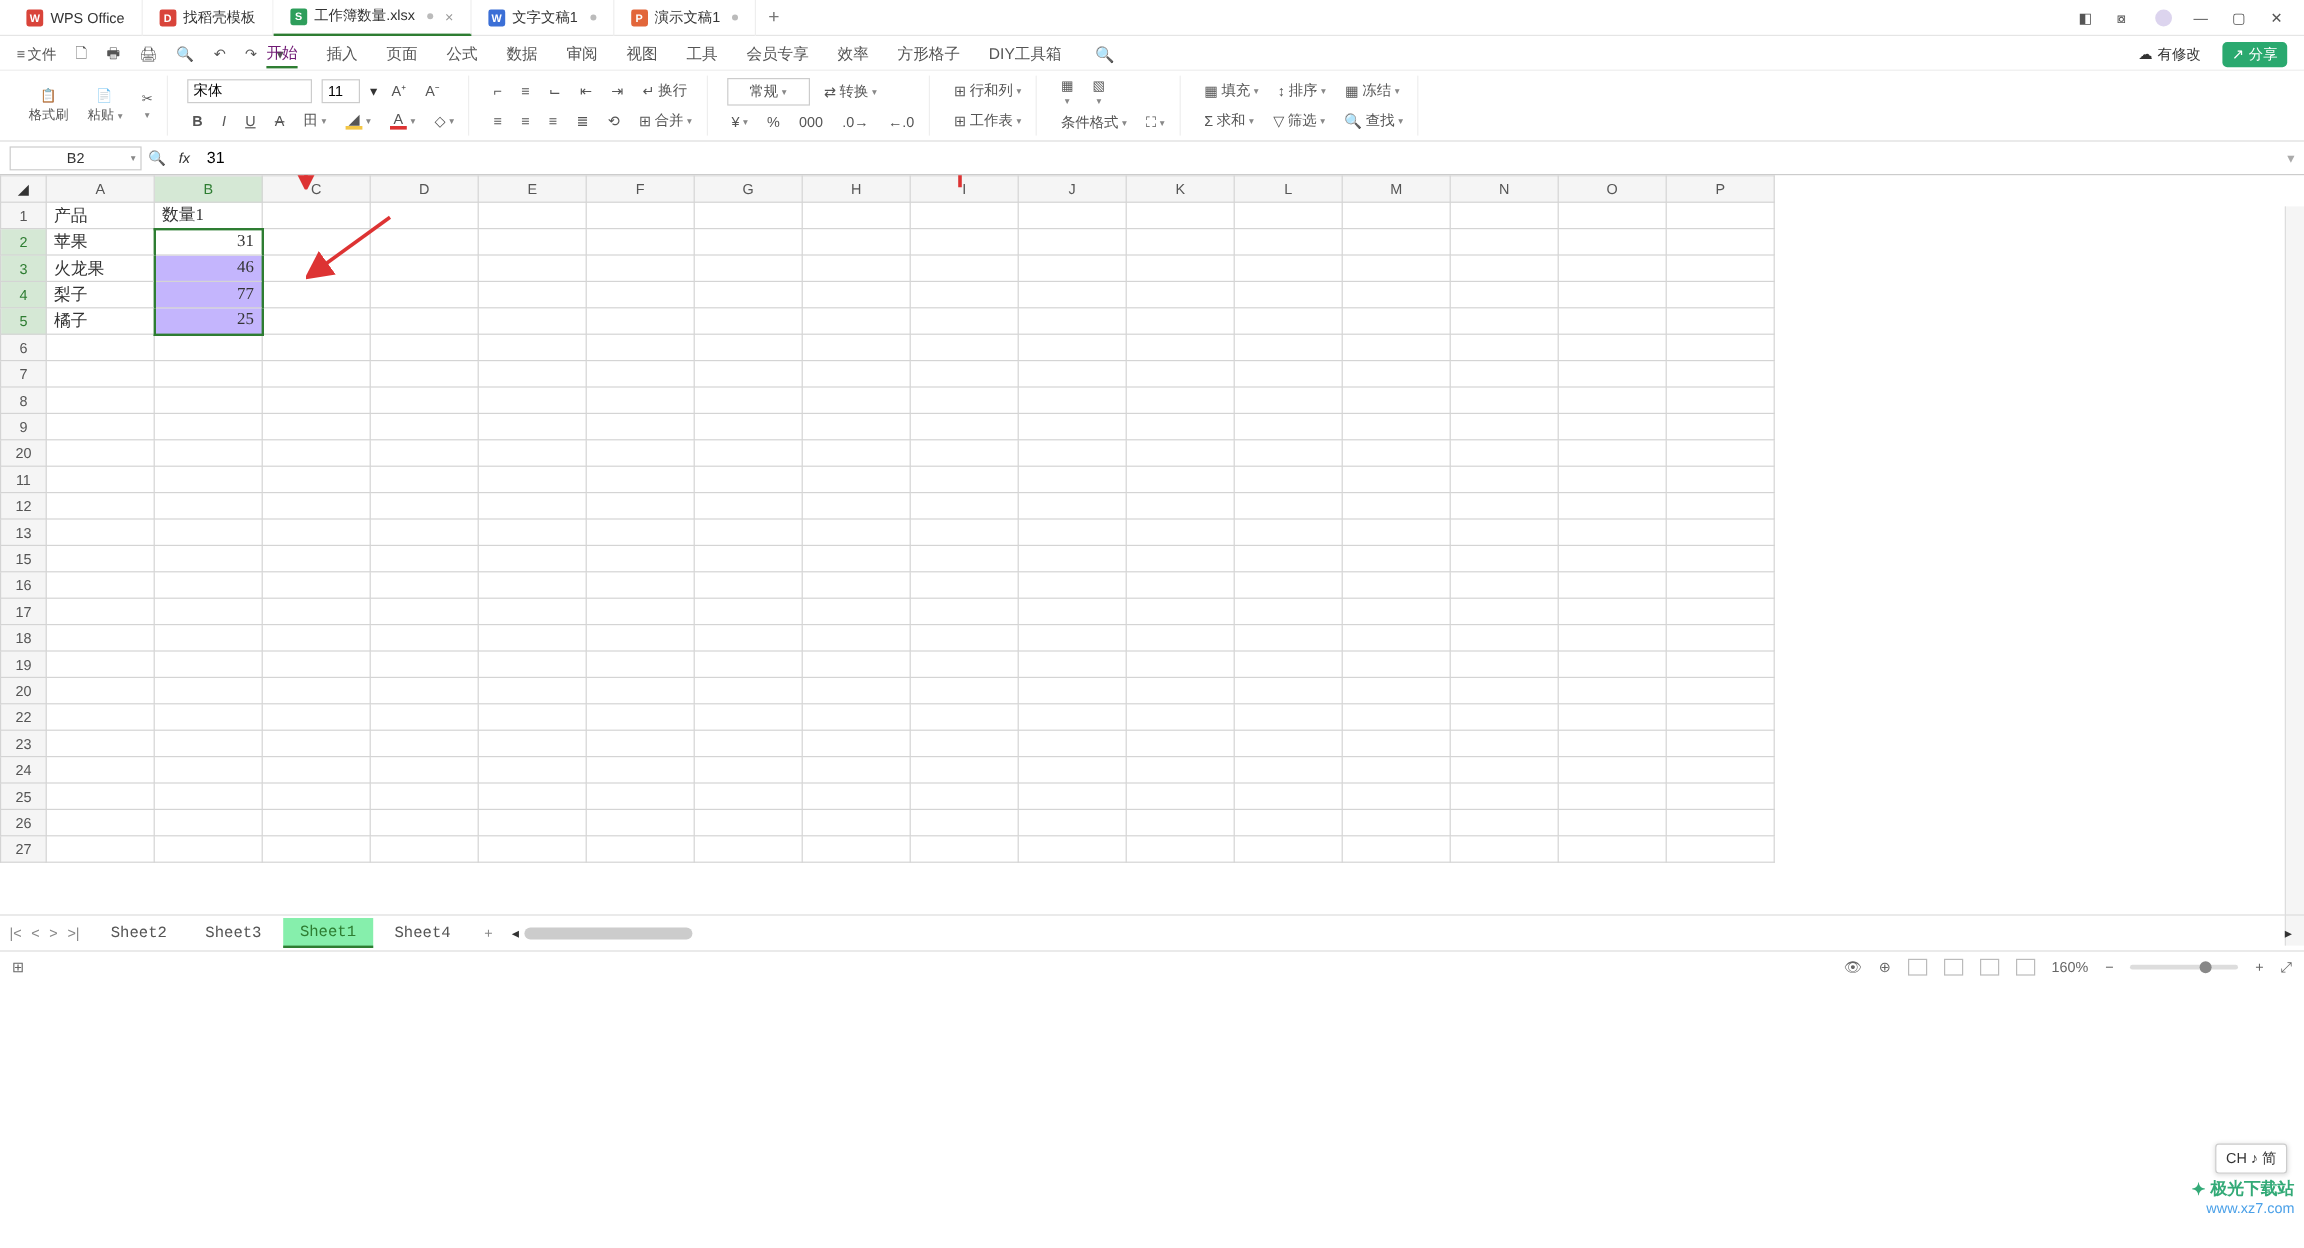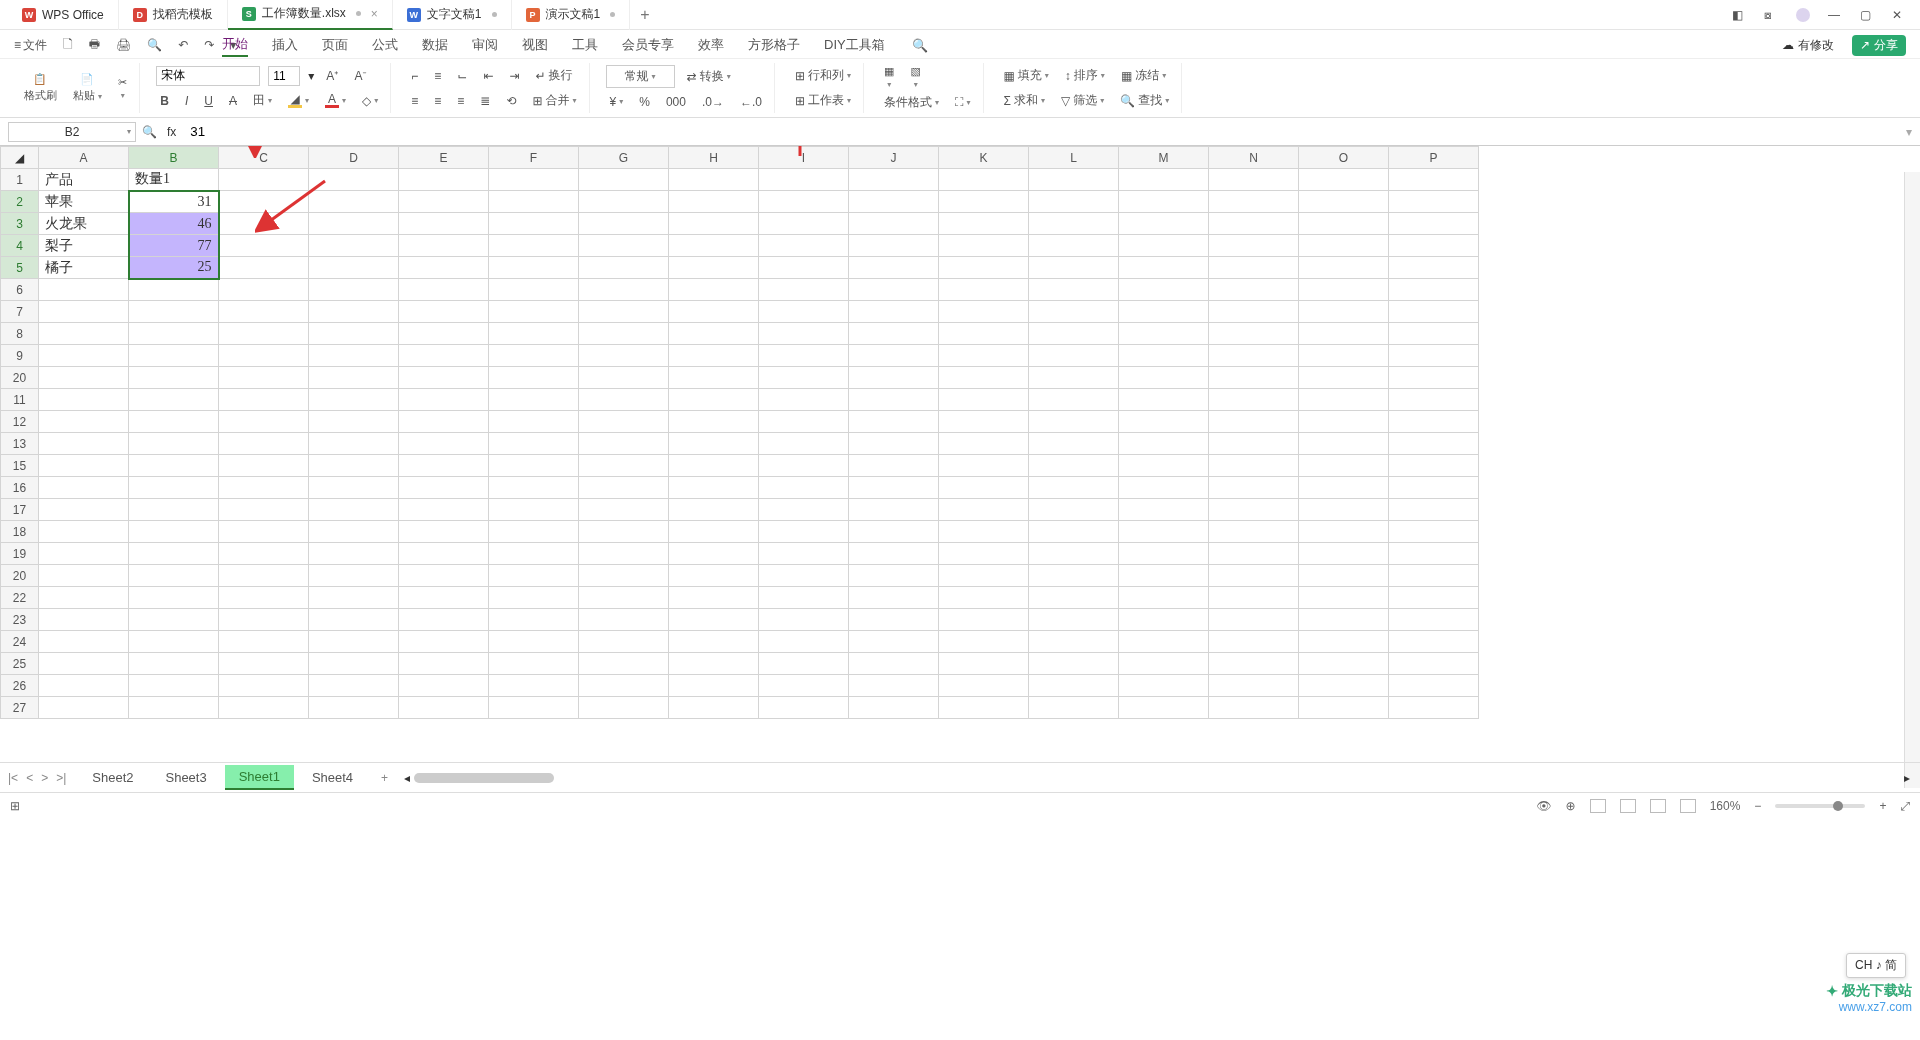--- a/index.html
+++ b/index.html
@@ -36,21 +36,21 @@
   .ribbon-row { display:flex; align-items:center; gap:8px;}
   .rbtn { display:flex; align-items:center; gap:3px; cursor:pointer; padding:2px 4px; color:#555; white-space:nowrap; font-size:12px;}
   .rbtn-v { display:flex; flex-direction:column; align-items:center; cursor:pointer; padding:2px 4px; color:#555; font-size:11px; gap:2px;}
   .rbtn .caret, .rbtn-v .caret { font-size:8px; color:#888;}
   .font-input { width:104px; height:20px; border:1px solid #ccc; padding:0 4px; font-size:12px;}
   .size-input { width:32px; height:20px; border:1px solid #ccc; padding:0 4px; font-size:12px;}
   .color-underline { display:inline-block; width:14px; border-bottom:3px solid; text-align:center; line-height:12px;}
 
   
   .formulabar { display:flex; align-items:center; height:28px; border-bottom:1px solid #ccc; padding:0 8px; gap:6px;}
-  .namebox { width:128px; height:20px; border:1px solid #ccc; text-align:center; font-size:12px; display:flex; align-items:center; justify-content:center; position:relative;}
+  .namebox { width:110px; height:20px; border:1px solid #ccc; text-align:center; font-size:12px; display:flex; align-items:center; justify-content:center; position:relative;}
   .namebox .caret { position:absolute; right:4px; font-size:8px; color:#888;}
   .fx-area { display:flex; align-items:center; gap:10px; flex:1;}
   .fx-input { flex:1; height:20px; border:none; padding:0 4px; outline:none;}
 
   
   .grid-wrap { position:relative; height: 616px; overflow:hidden;}
   .grid { border-collapse:collapse; table-layout:fixed;}
   .grid th, .grid td { border:1px solid #d4d4d4; font-weight:normal; }
   .corner { width:38px; height:22px; background:#f5f5f5; border:1px solid #ccc;}
   .colhead { height:22px; background:#f5f5f5; text-align:center; font-size:12px; color:#555;}
@@ -65,21 +65,21 @@
   .sel-border-left { border-left:2px solid #2e7d32 !important;}
   .sel-border-right { border-right:2px solid #2e7d32 !important;}
 
   
   .arrow { position:absolute; pointer-events:none;}
   .vscroll { position:absolute; right:0; top:172px; width:16px; height:616px; background:#f5f5f5; border-left:1px solid #ddd;}
 
   
   .sheetbar { display:flex; align-items:center; height:30px; border-top:1px solid #ddd; padding:0 8px; gap:4px; position:relative;}
   .sheet-nav { display:flex; gap:8px; color:#888; padding-right:8px;}
-  .sheet-tab { padding:4px 14px; cursor:pointer; font-size:13px; color:#555;}
+  .sheet-tab { padding:4px 14px; cursor:pointer; font-size:13px; color:#555;font-family:Liberation Mono, monospace;}
   .sheet-tab.active { color:#2e7d32; border-bottom:2px solid #2e7d32; background:#86efac;}
   .sheet-add { padding:4px 10px; color:#888;}
   .hscroll-track { flex:1; height:10px; position:relative; margin:0 12px; display:flex; align-items:center;}
   .hscroll-thumb { position:absolute; left:0; width:140px; height:10px; background:#ccc; border-radius:5px;}
 
   
   .statusbar { display:flex; align-items:center; height:26px; border-top:1px solid #ddd; justify-content:space-between; padding:0 10px; font-size:12px; color:#666;}
   .statusbar-right { display:flex; align-items:center; gap:14px;}
   .zoom-slider { width:90px; height:4px; background:#ddd; position:relative; border-radius:2px;}
   .zoom-thumb { position:absolute; top:-3px; left:58px; width:10px; height:10px; background:#888; border-radius:50%;}
@@ -271,21 +271,21 @@
   </div>
 </div>
 
 <div class="formulabar">
   <div class="namebox">
       <span>B2</span>
       <span class="caret">▾</span>
     </div>
   <div class="fx-area">
     <span>🔍</span>
-    <span style="">fx</span>
+    <span style="font-style:italic">fx</span>
     <input class="fx-input" value="31" style="">
   </div>
   <span style="color:#aaa">▾</span>
 </div>
 
 <div class="grid-wrap">
   <table class="grid" id="grid">
       <tbody>
         <tr>
           <th class="corner">◢</th>

